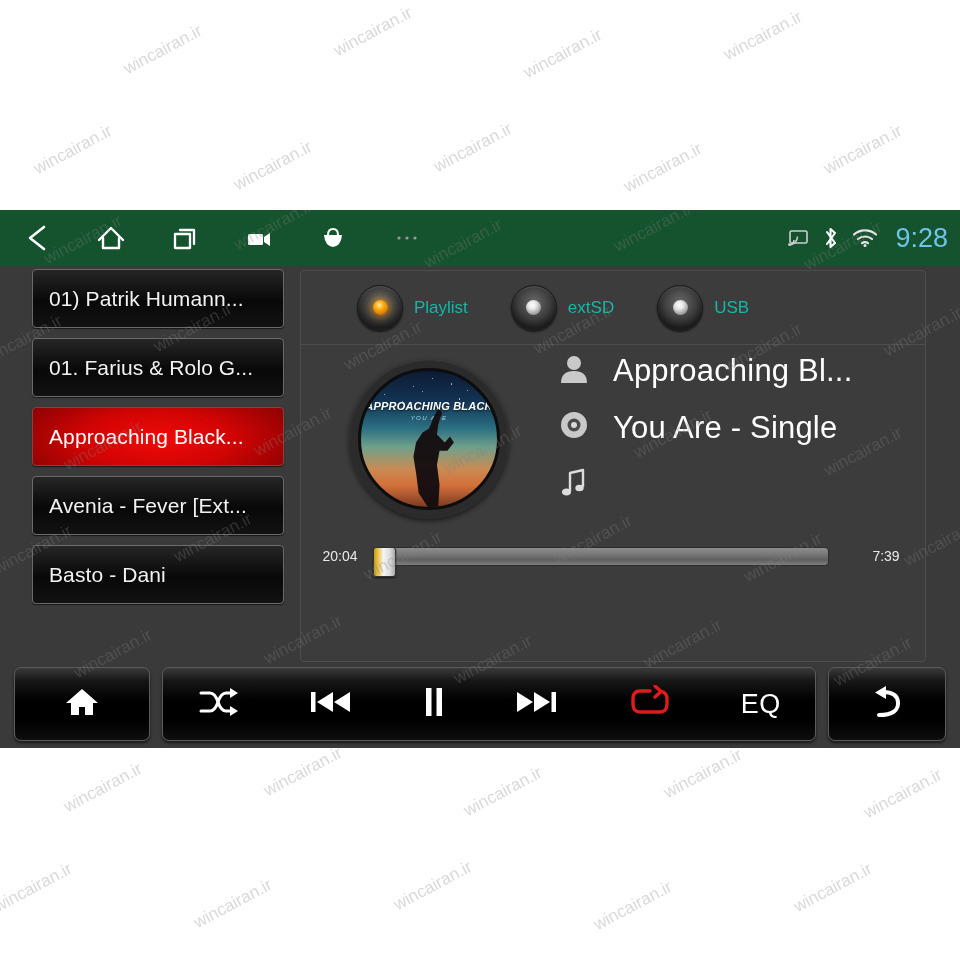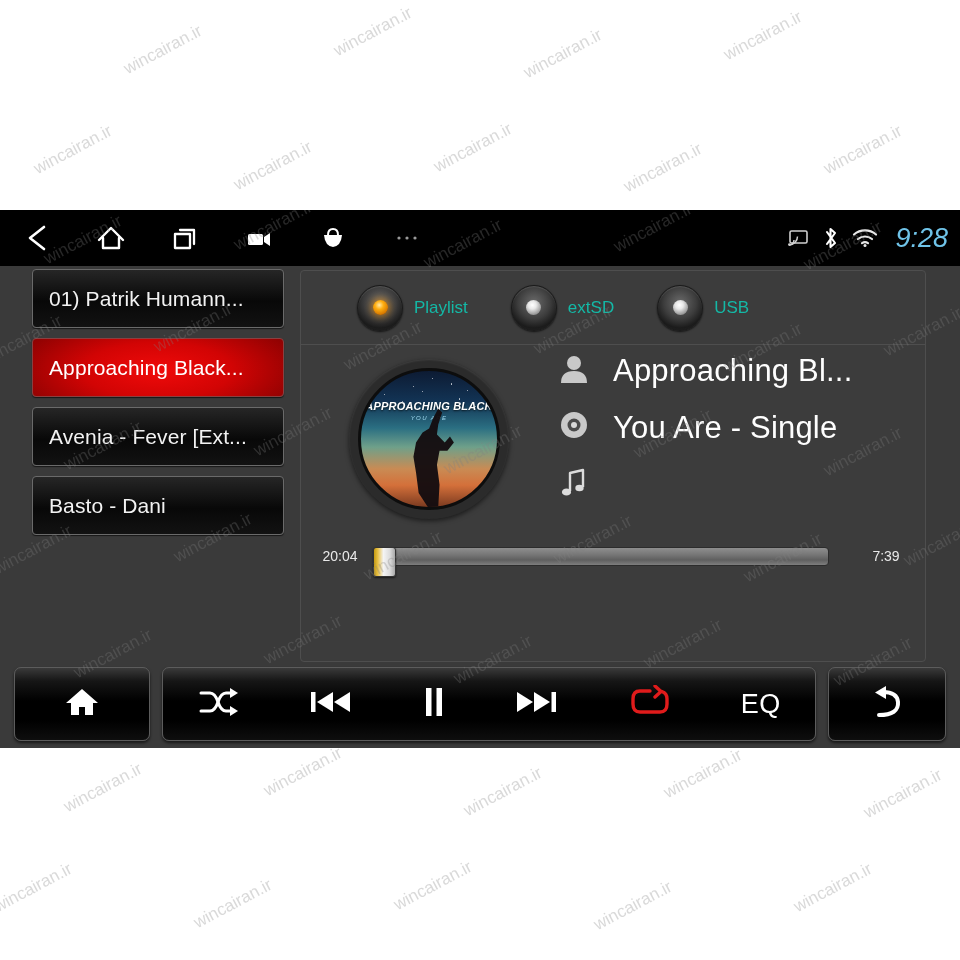--- a/index.html
+++ b/index.html
@@ -21,22 +21,22 @@
     left: 0; top: 210px;
     width: 960px; height: 538px;
     background: #3a3a3a;
     overflow: hidden;
   }
 
   
   #statusbar {
     position: absolute;
     left: 0; top: 0; width: 960px; height: 56px;
-    background: #000000;
-    display: flex; align-items: flex-end; font-style: italic;
+    background: #14532d;
+    display: flex; align-items: flex-end;
   }
   .navicons { display: flex; align-items: center; }
   .navicon {
     width: 74px; height: 56px;
     display: flex; align-items: center; justify-content: center;
   }
   .navicon svg { display: block; }
   .sysicons {
     position: absolute; right: 12px; top: 0; height: 56px;
     display: flex; align-items: center; gap: 13px;
@@ -351,20 +351,23 @@
         </span>
         <span id="clock">9:28</span>
       </div>
     </div>
 
     <div id="body">
 
       <div id="playlist">
         <div class="track">
           <span class="label">01) Patrik Humann...</span>
+        </div>
+        <div class="track">
+          <span class="label">01. Farius &amp; Rolo G...</span>
         </div>
         <div class="track selected">
           <span class="label">Approaching Black...</span>
         </div>
         <div class="track">
           <span class="label">Avenia - Fever [Ext...</span>
         </div>
         <div class="track">
           <span class="label">Basto - Dani</span>
         </div>

